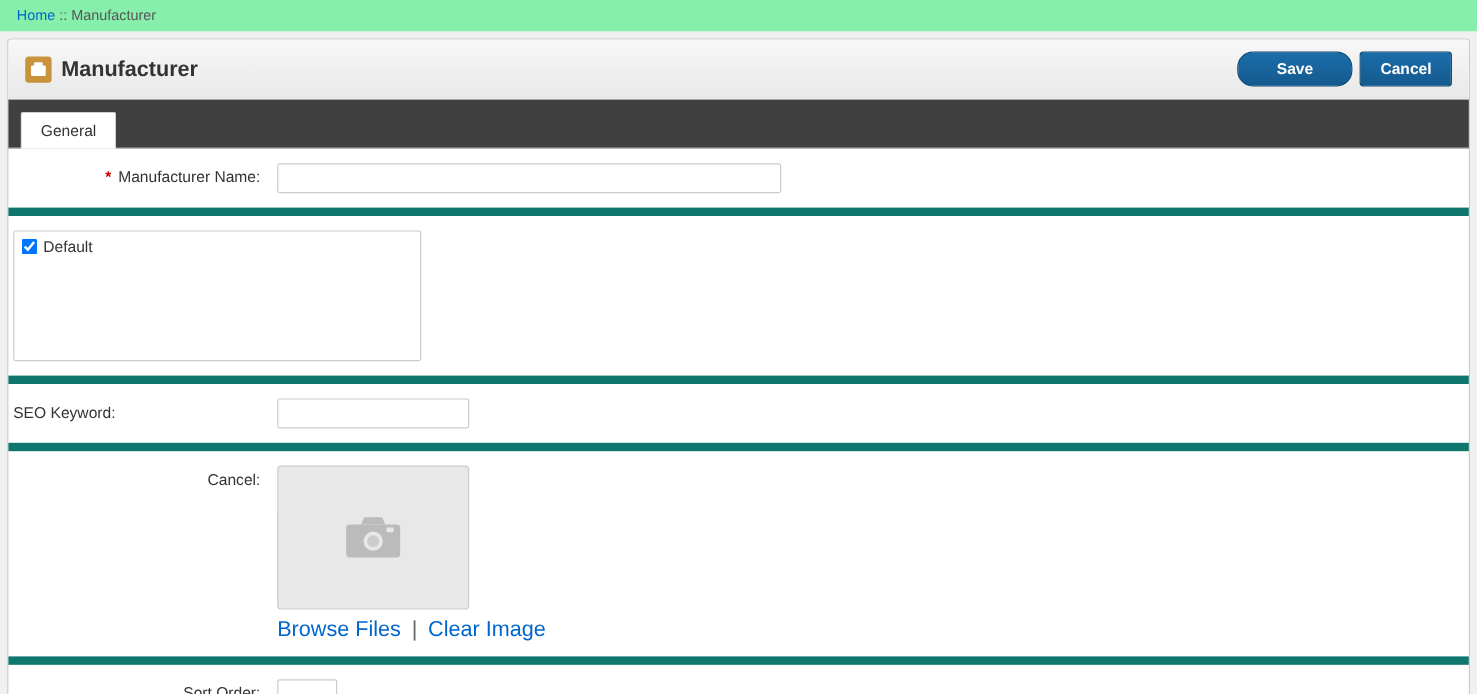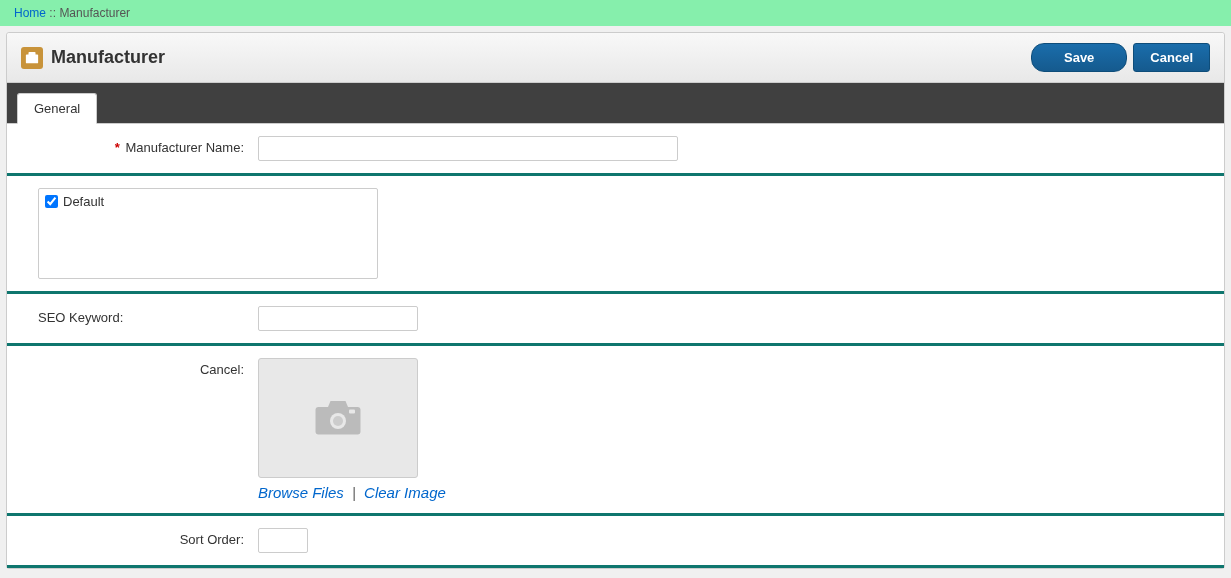--- a/index.html
+++ b/index.html
@@ -114,22 +114,22 @@
     }
 
     
     .form-area {
       padding: 0;
     }
 
     .form-row {
       display: flex;
       align-items: flex-start;
-      padding: 12px 31px;
-      border-bottom: 3px solid #0f766e;
+      padding: 12px 4px;
+      border-bottom: 7px solid #0f766e;
     }
 
     .form-label {
       width: 220px;
       min-width: 220px;
       padding-top: 4px;
       font-size: 13px;
       color: #333;
       text-align: right;
       padding-right: 14px;
@@ -161,21 +161,21 @@
       width: 160px;
     }
 
     .sort-order-input {
       width: 50px;
     }
 
     
     .stores-listbox {
       width: 340px;
-      height: 91px;
+      height: 109px;
       border: 1px solid #ccc;
       border-radius: 2px;
       overflow-y: auto;
       background: #fff;
       padding: 4px;
     }
     .stores-listbox .store-item {
       display: flex;
       align-items: center;
       gap: 5px;
@@ -203,22 +203,21 @@
       justify-content: center;
       margin-bottom: 6px;
     }
     .camera-icon svg {
       width: 50px;
       height: 50px;
       fill: #bbb;
     }
 
     .image-actions {
-      font-size: 15px;
-      font-style: italic;
+      font-size: 18px;
     }
     .image-actions a {
       color: #0066cc;
       text-decoration: none;
       cursor: pointer;
     }
     .image-actions span {
       color: #666;
       margin: 0 4px;
     }

